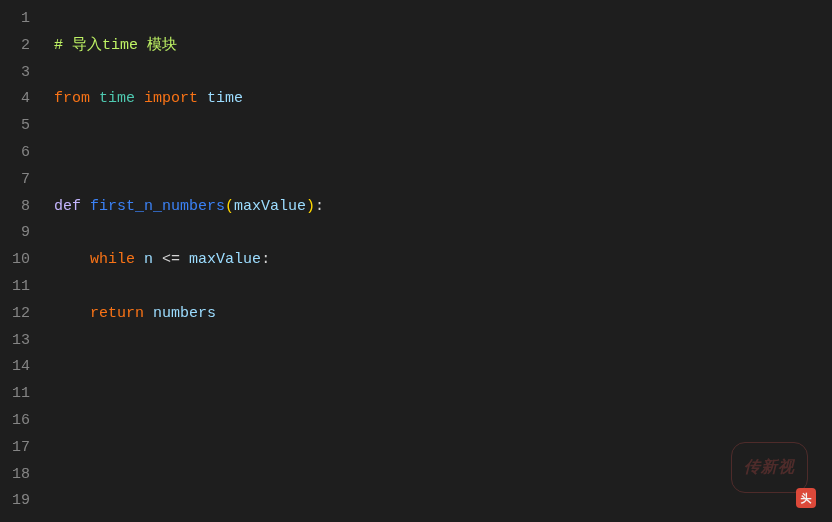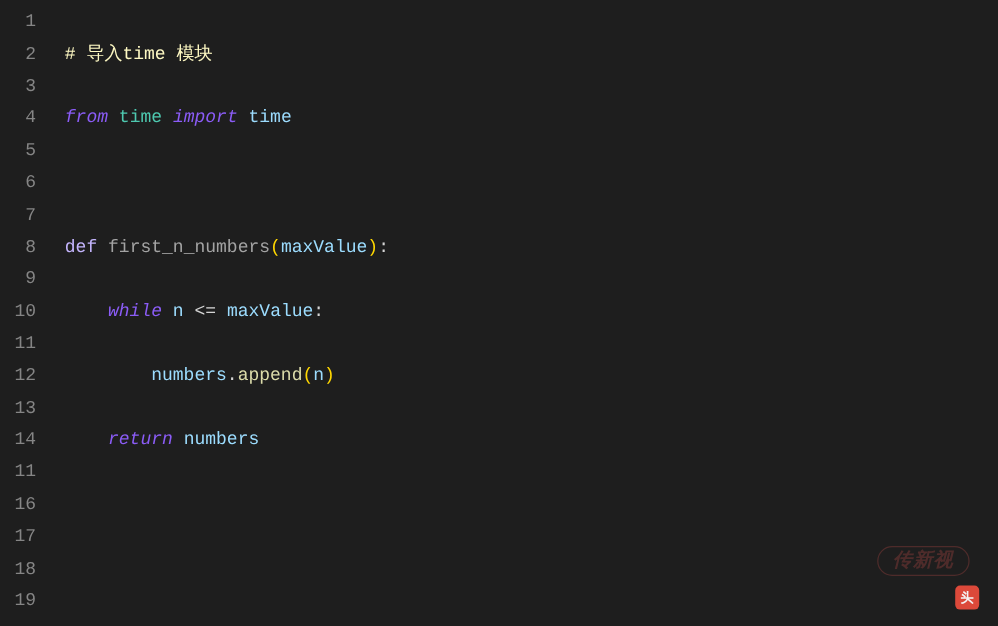--- a/index.html
+++ b/index.html
@@ -26,25 +26,25 @@
     line-height: 26.8px;
     font-size: 15px;
     min-width: 46px;
   }
   .code {
     padding: 6px 0 6px 8px;
     line-height: 26.8px;
     white-space: pre;
   }
   .line { height: 26.8px; }
-  .tok-comment { color: #fef9c3; }
-  .tok-keyword { color: #8b5cf6; font-style: italic; }
+  .tok-comment { color: #bef264; }
+  .tok-keyword { color: #f97316; }
   .tok-module  { color: #4ec9b0; }
   .tok-def     { color: #c4b5fd; }
-  .tok-func    { color: #a3a3a3; }
+  .tok-func    { color: #3b82f6; }
   .tok-param   { color: #9cdcfe; }
   .tok-var     { color: #9cdcfe; }
   .tok-builtin { color: #dcdcaa; }
   .tok-number  { color: #b5cea8; }
   .tok-punct   { color: #d4d4d4; }
   .tok-op      { color: #d4d4d4; }
   .tok-paren   { color: #ffd700; }
 
   .watermark1 {
     position: absolute;
@@ -60,29 +60,29 @@
   }
   .watermark1 .badge {
     width: 20px; height: 20px; border-radius: 4px;
     background: #e74c3c;
     display:flex; align-items:center; justify-content:center;
     color:#fff; font-size:11px; font-weight:bold;
   }
   .watermark2 {
     position: absolute;
     right: 24px;
-    bottom: 42px;
+    bottom: 29px;
     font-family: sans-serif;
     font-size: 16px;
     font-style: italic;
     font-weight: bold;
     color: #d9534f;
     border: 1px solid #d9534f;
     border-radius: 14px;
-    padding: 1px 12px;
+    padding: 14px 12px;
     opacity: 0.26;
     letter-spacing: 1px;
   }
 </style>
 </head>
 <body>
 
 <div class="editor">
   <div class="gutter">
     <div class="line">1</div>
@@ -105,21 +105,20 @@
     <div class="line">18</div>
     <div class="line">19</div>
   </div>
 
   <div class="code">
 <div class="line"><span class="tok-comment"># 导入time 模块</span></div>
 <div class="line"><span class="tok-keyword">from</span> <span class="tok-module">time</span> <span class="tok-keyword">import</span> <span class="tok-var">time</span></div>
 <div class="line"></div>
 <div class="line"><span class="tok-def">def</span> <span class="tok-func">first_n_numbers</span><span class="tok-paren">(</span><span class="tok-param">maxValue</span><span class="tok-paren">)</span><span class="tok-punct">:</span></div>
 <div class="line">    <span class="tok-keyword">while</span> <span class="tok-var">n</span> <span class="tok-op">&lt;=</span> <span class="tok-var">maxValue</span><span class="tok-punct">:</span></div>
-<div class="line">        <span class="tok-var">numbers</span><span class="tok-punct">.</span><span class="tok-builtin">append</span><span class="tok-paren">(</span><span class="tok-var">n</span><span class="tok-paren">)</span></div>
 <div class="line">    <span class="tok-keyword">return</span> <span class="tok-var">numbers</span></div>
 
 
 
 
 
 
 
 
 

